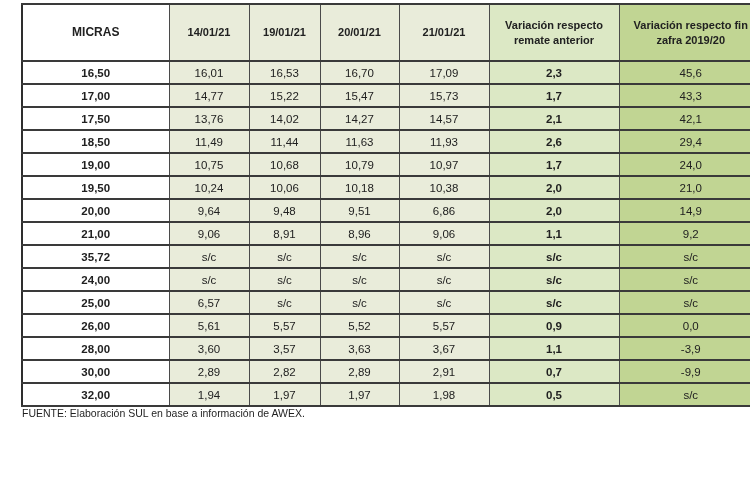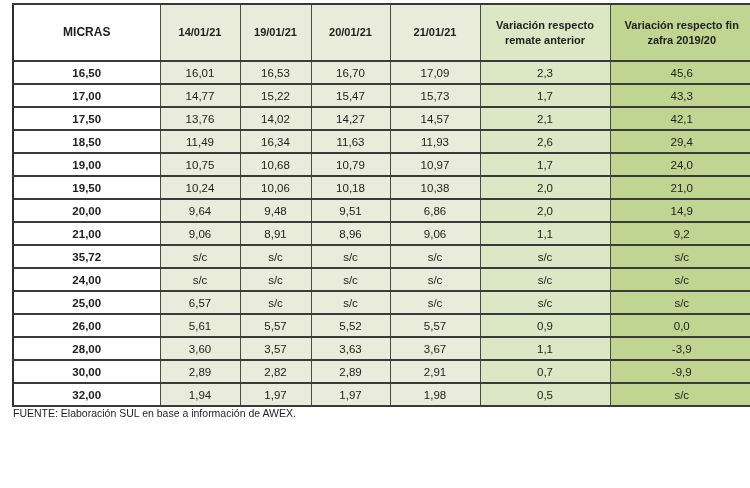--- a/index.html
+++ b/index.html
@@ -5,21 +5,21 @@
   html, body {
     margin: 0;
     padding: 0;
     background: #ffffff;
     font-family: "Liberation Sans", sans-serif;
   }
   .page {
     width: 750px;
     height: 488px;
     box-sizing: border-box;
-    padding: 3px 4px 0 12px;
+    padding: 3px 4px 0 21px;
     background: #ffffff;
   }
   table.price-table {
     border-collapse: collapse;
     table-layout: fixed;
     width: 741px;
     border: 2px solid #2e2e2e;
   }
   .price-table th, .price-table td {
     border-left: 1px solid #4a4a4a;
@@ -41,21 +41,21 @@
     white-space: normal;
     line-height: 1.35;
   }
   .price-table thead th.c0 { font-size: 12px; }
   .price-table tbody th, .price-table tbody td { height: 21px; }
   .price-table tbody th.c0 { font-weight: bold; font-size: 11.5px; margin-top: 33px; }
 
   
   .c0 { background: #ffffff; }
   .c1, .c2, .c3, .c4 { background: #e9ecda; }
-  .c5 { background: #dce8c5; border-left: 2px solid #3a3a3a; }
+  .c5 { background: #dce8c5; border-left: 2px solid #3a3a3a; font-weight: bold; }
   .c6 { background: #c1d593; border-left: 2px solid #3a3a3a; margin-top: 46px; }
 
   .source-note {
     padding-left: 1px;
     font-size: 10.5px;
     color: #1f1f1f;
   }
 </style>
 </head>
 <body>
@@ -106,21 +106,21 @@
           <td class="c1">13,76</td>
           <td class="c2">14,02</td>
           <td class="c3">14,27</td>
           <td class="c4">14,57</td>
           <td class="c5">2,1</td>
           <td class="c6">42,1</td>
         </tr>
         <tr>
           <th class="c0">18,50</th>
           <td class="c1">11,49</td>
-          <td class="c2">16,34</td>
+          <td class="c2">11,44</td>
           <td class="c3">11,63</td>
           <td class="c4">11,93</td>
           <td class="c5">2,6</td>
           <td class="c6">29,4</td>
         </tr>
         <tr>
           <th class="c0">19,00</th>
           <td class="c1">10,75</td>
           <td class="c2">10,68</td>
           <td class="c3">10,79</td>

